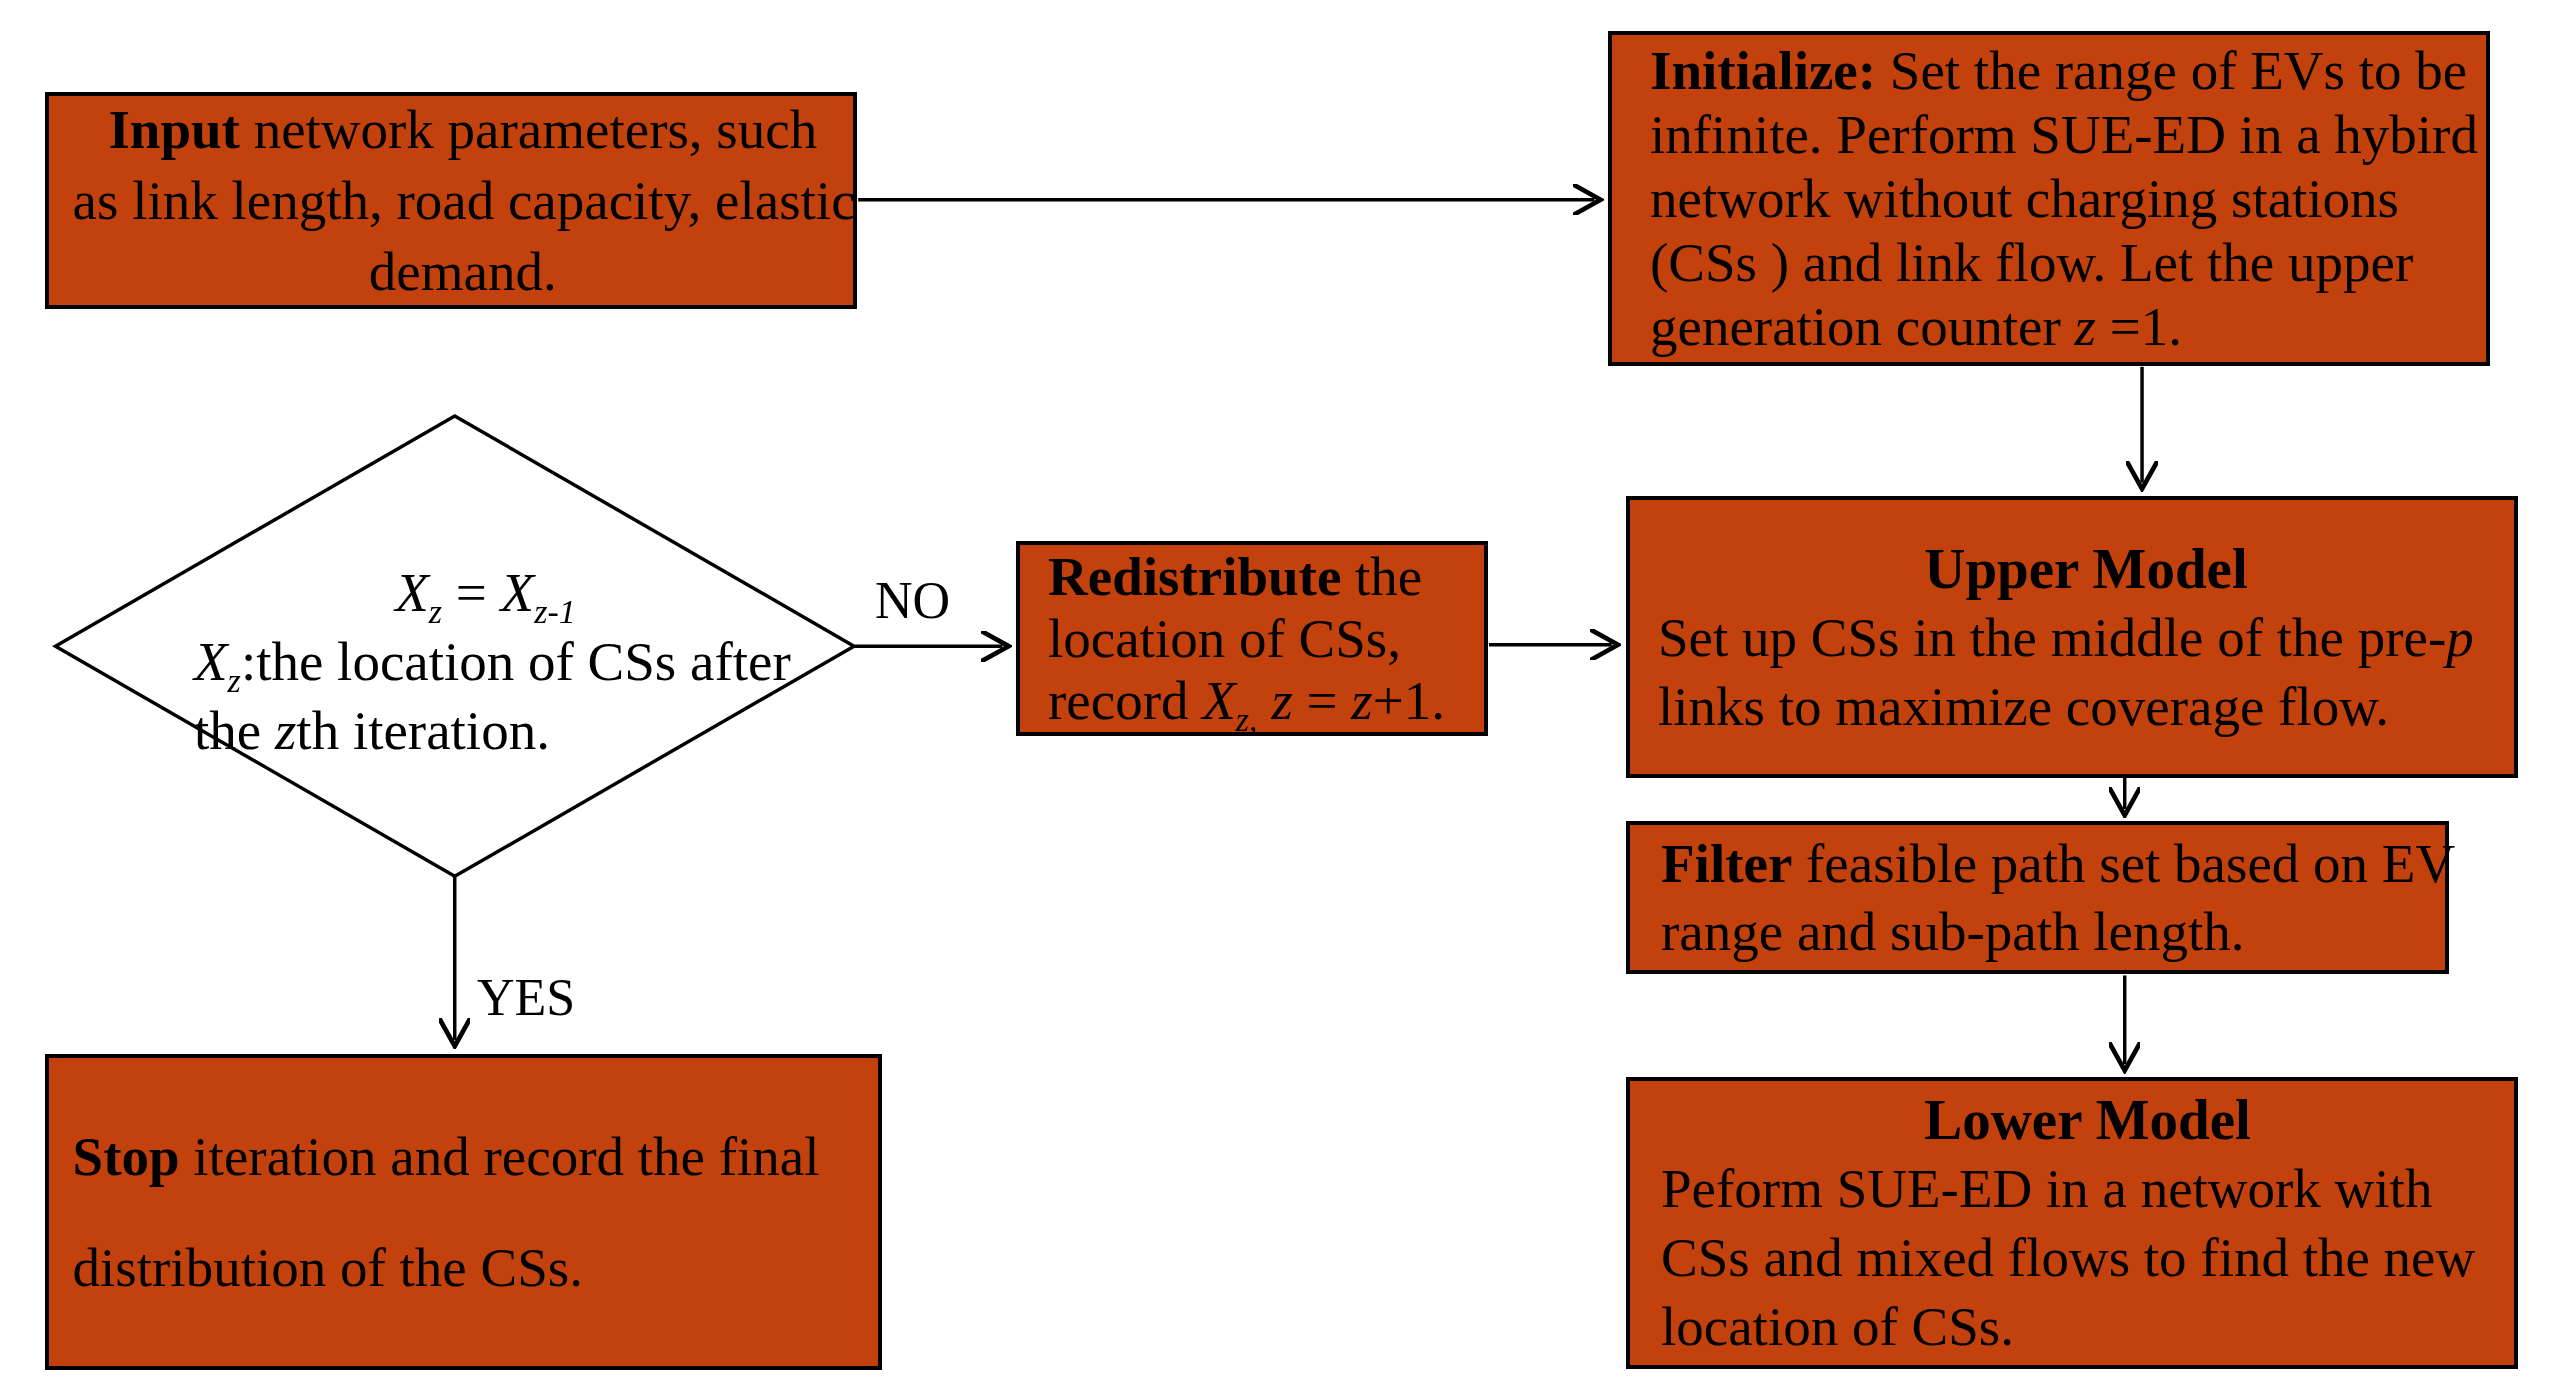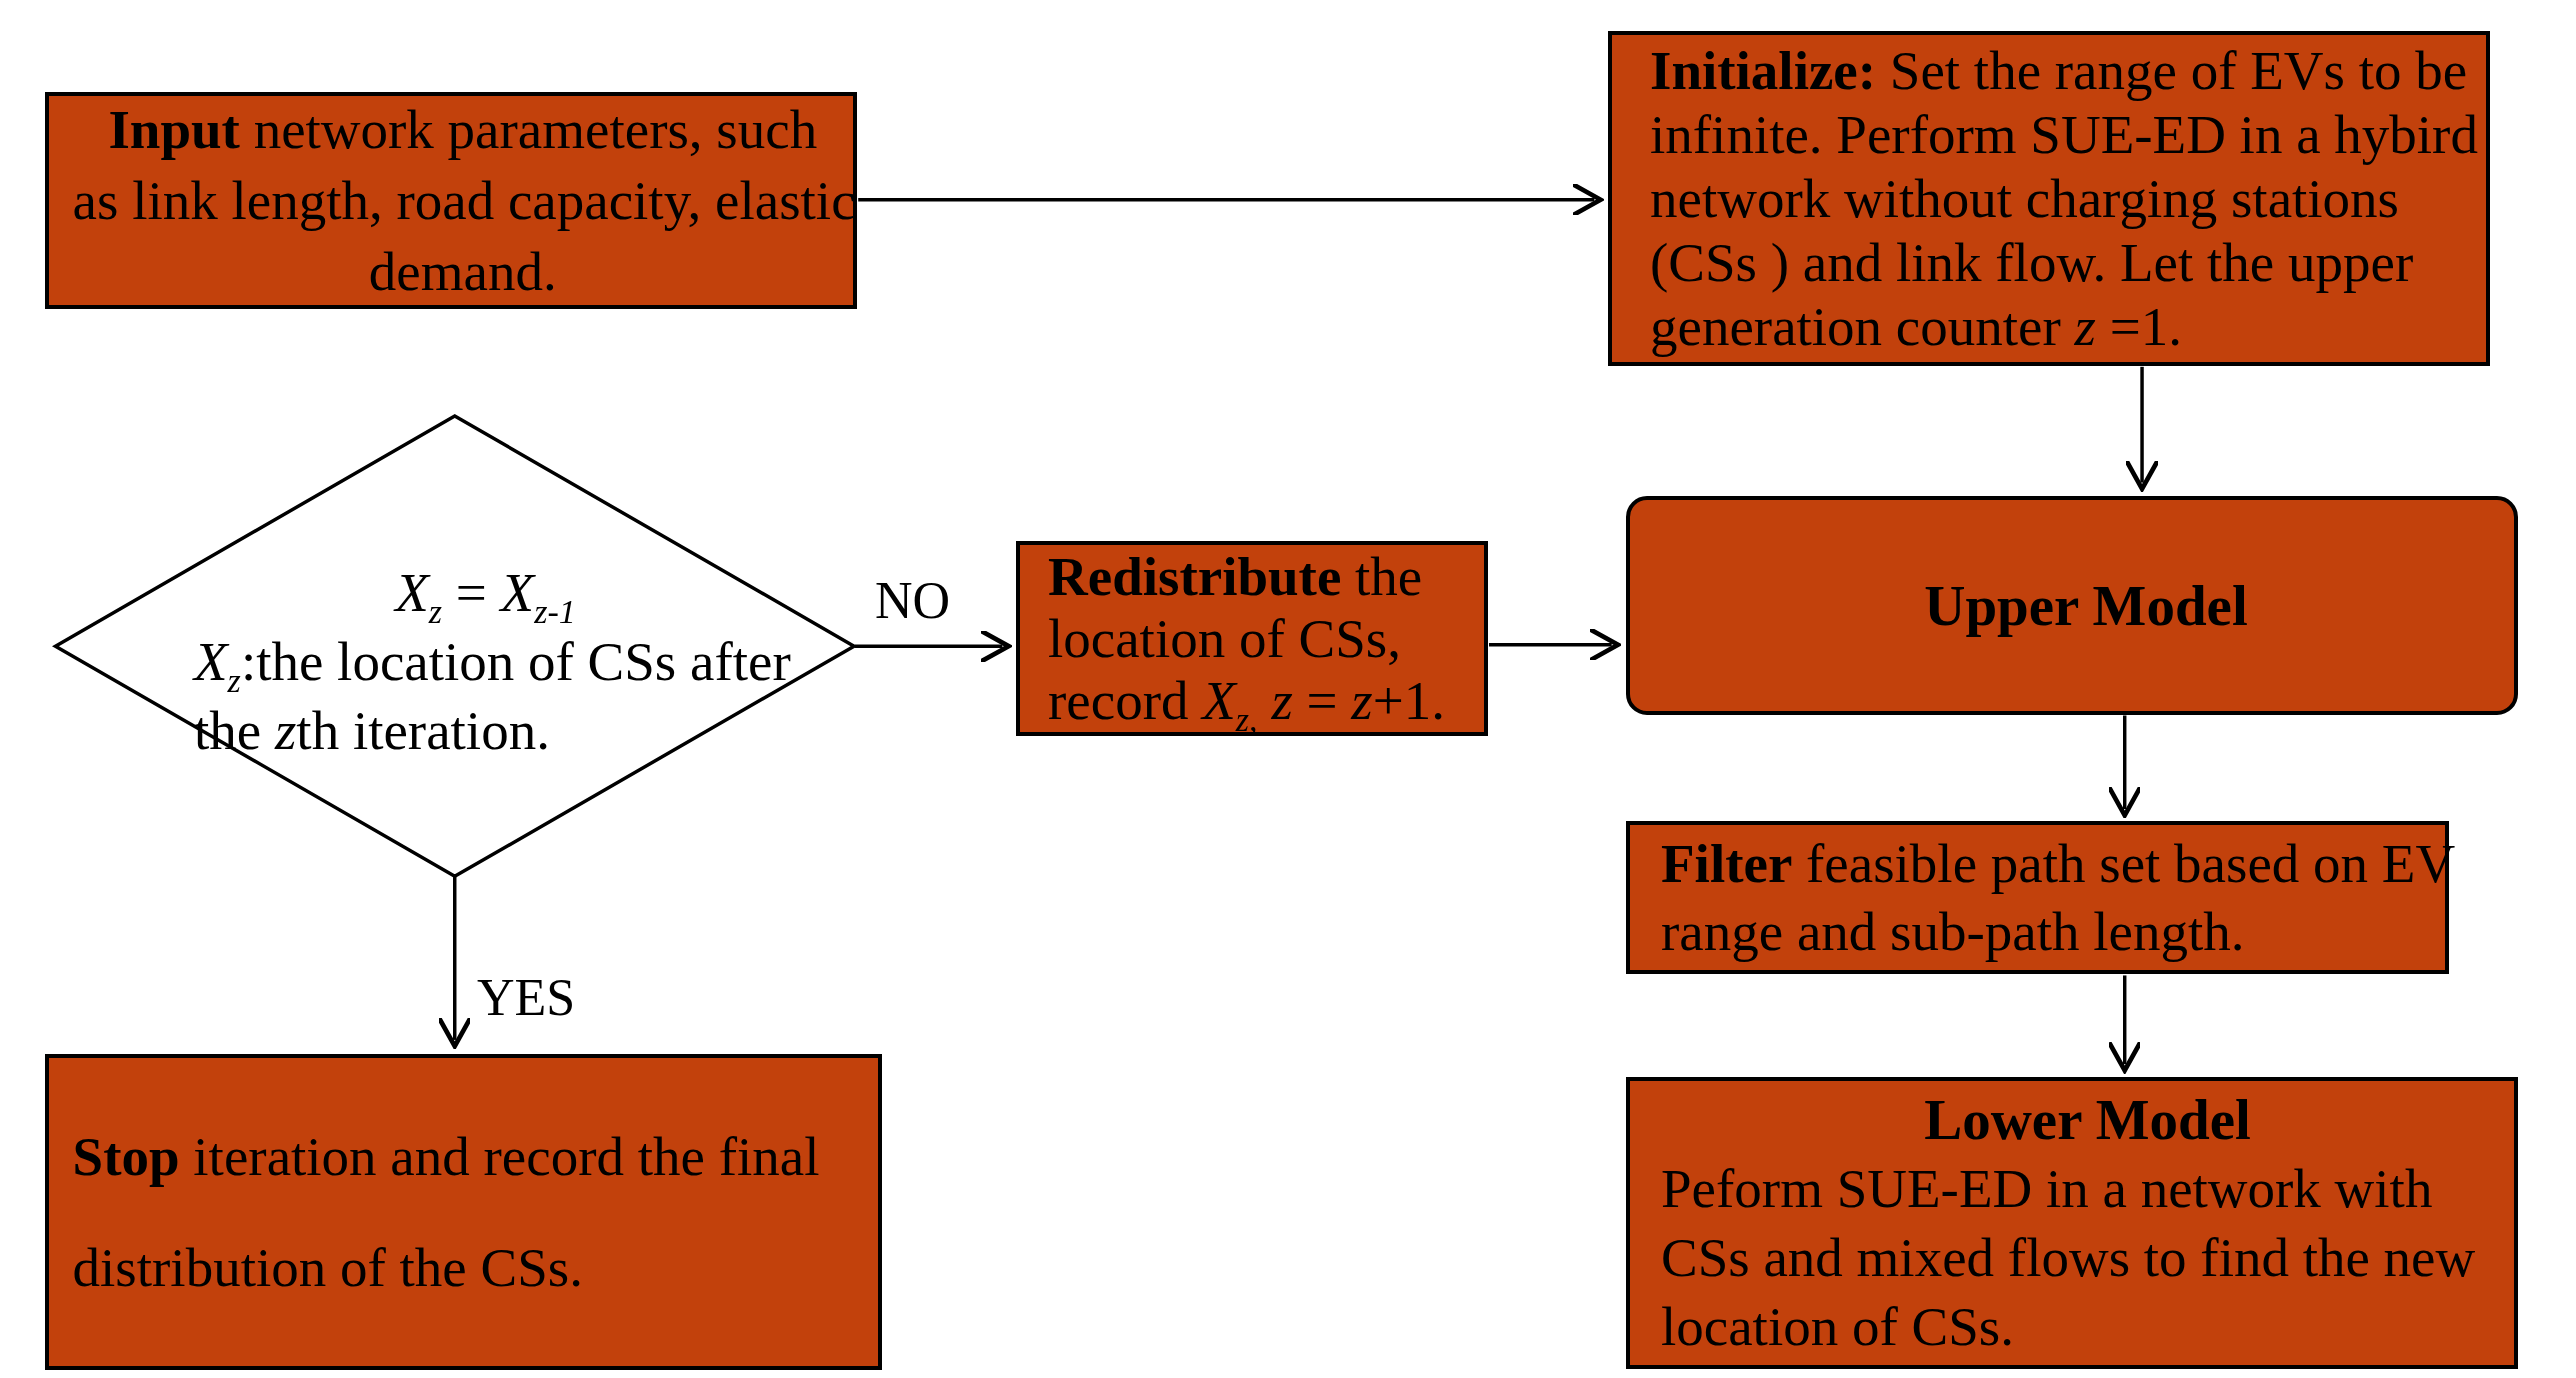--- a/index.html
+++ b/index.html
@@ -25,21 +25,21 @@
   }
   .tline{white-space:pre;}
   .b{font-weight:bold;}
   .i{font-style:italic;}
   sub{font-size:0.62em;line-height:0;}
   .title{text-align:center;font-weight:bold;font-size:57px;}
 
   
   #input-box{left:45px;top:92px;width:812px;height:217px;padding-left:23.6px;line-height:71px;text-align:center;}
   #initialize-box{left:1608px;top:31px;width:882px;height:335px;padding-left:38px;line-height:64px;}
-  #upper-box{left:1626px;top:496px;width:892px;height:219px;padding-left:28px;line-height:69px;border-radius:21px;}
+  #upper-box{left:1626px;top:496px;width:892px;height:282px;padding-left:28px;line-height:69px;}
   #filter-box{left:1626px;top:821px;width:823px;height:153px;padding-left:31px;line-height:68px;}
   #lower-box{left:1626px;top:1077px;width:892px;height:292px;padding-left:31px;line-height:69px;}
   #redistribute-box{left:1016px;top:541px;width:472px;height:195px;padding-left:28px;line-height:62px;}
   #stop-box{left:45px;top:1054px;width:837px;height:316px;padding-left:23.6px;line-height:111px;}
 
   .decision-text{
     position:absolute;left:194px;top:558px;width:659px;
     font-size:55px;line-height:69px;
   }
   .decision-text .tline:first-child{text-align:center;padding-right:76px;}
@@ -86,20 +86,24 @@
         <div class="tline"><span class="b">Initialize:</span><span> Set the range of EVs to be</span></div>
         <div class="tline"><span>infinite. Perform SUE-ED in a hybird</span></div>
         <div class="tline"><span>network without charging stations</span></div>
         <div class="tline"><span>(CSs ) and link flow. Let the upper</span></div>
         <div class="tline"><span>generation counter </span><span class="i">z</span><span> =1.</span></div>
       </div>
   </div>
 
   <div class="box" id="upper-box">
     <div class="title">Upper Model</div>
+    <div>
+        <div class="tline"><span>Set up CSs in the middle of the pre-</span><span class="i">p</span></div>
+        <div class="tline"><span>links to maximize coverage flow.</span></div>
+      </div>
   </div>
 
   <div class="box" id="filter-box">
     <div>
         <div class="tline"><span class="b">Filter</span><span> feasible path set based on EV</span></div>
         <div class="tline"><span>range and sub-path length.</span></div>
       </div>
   </div>
 
   <div class="box" id="lower-box">

